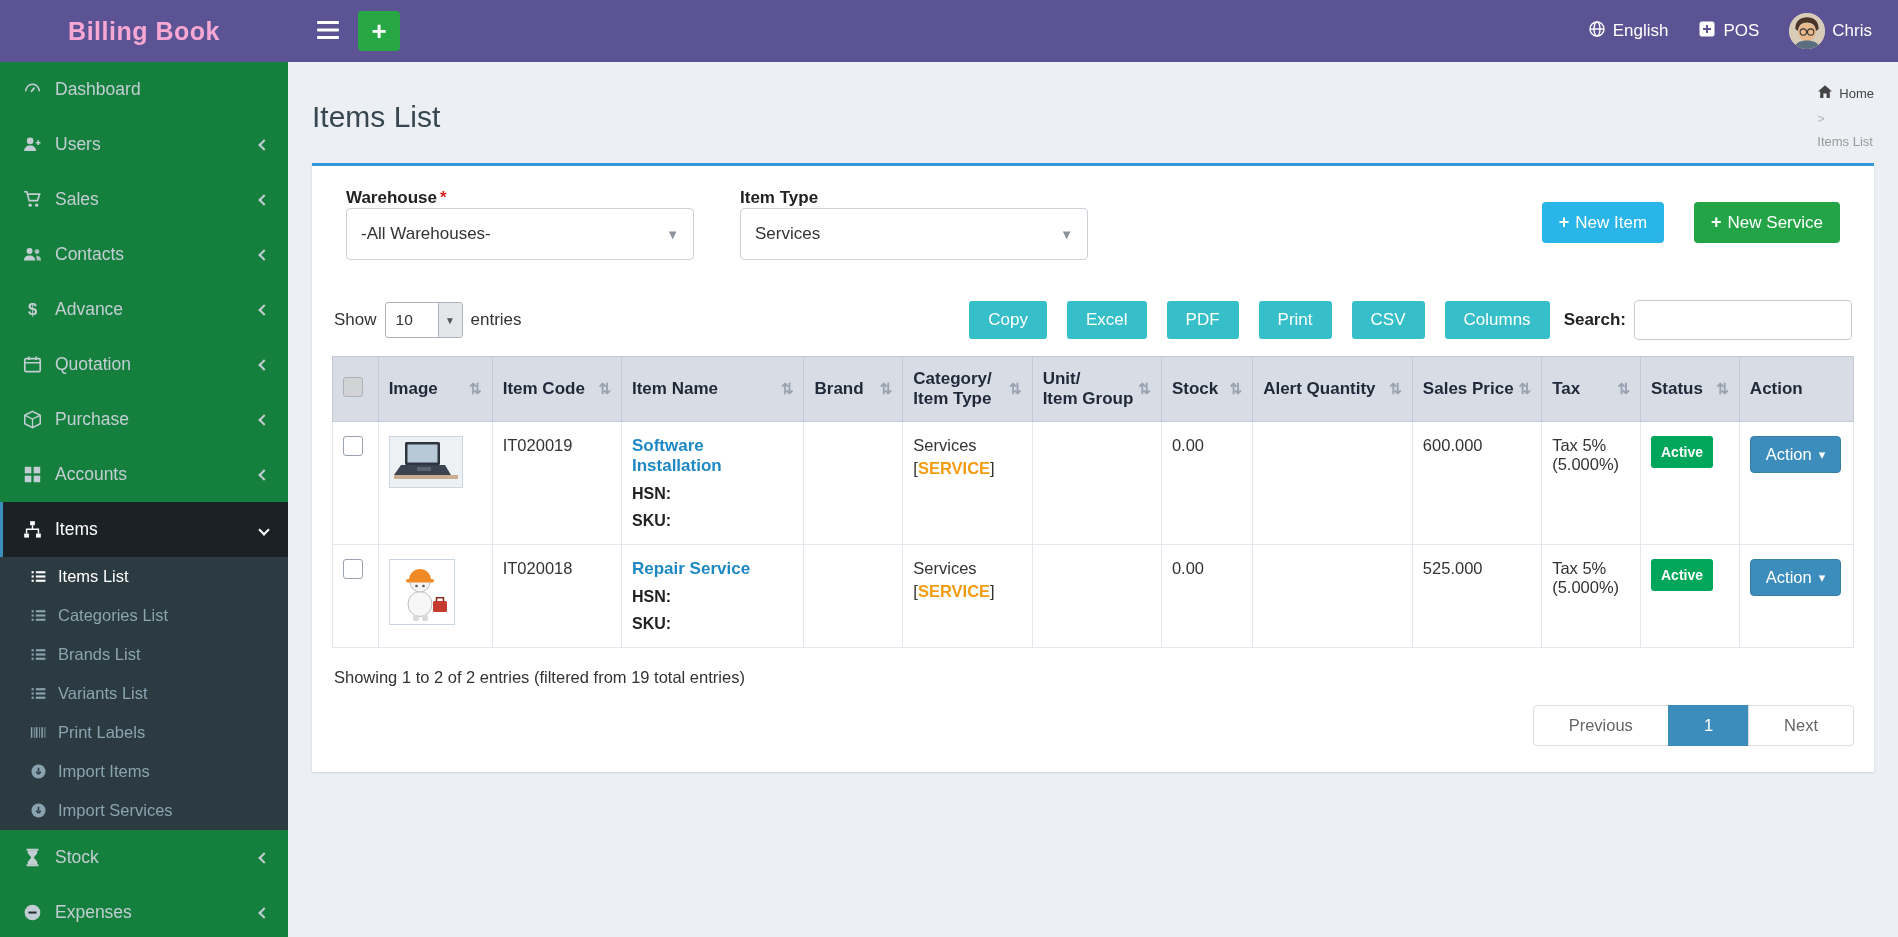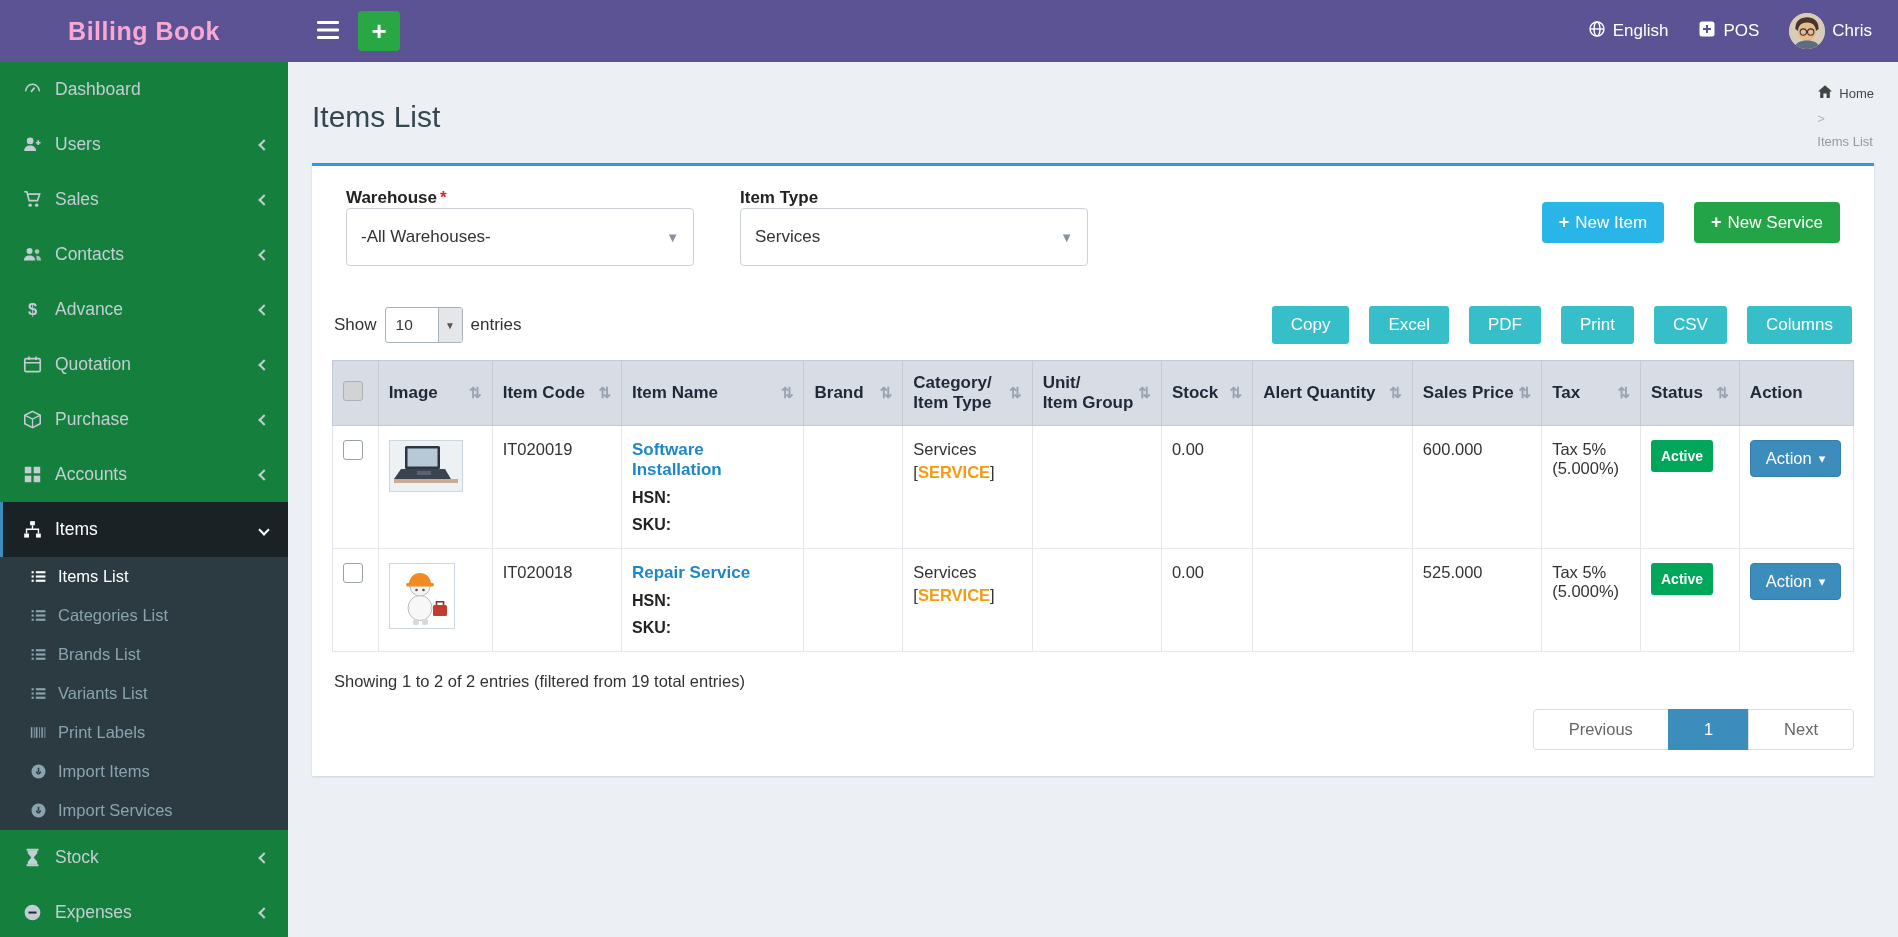--- a/index.html
+++ b/index.html
@@ -46,21 +46,21 @@
   .crumb-current { color:#999; }
   .crumb-home { display:flex; align-items:center; gap:6px; cursor:pointer; }
 
   .card { background:#fff; margin:0 24px 30px 24px; border-top:3px solid #3598db; box-shadow:0 1px 2px rgba(0,0,0,.12); padding:22px 20px 26px 20px; }
 
   
   .filters { display:flex; align-items:flex-start; padding:0 14px; }
   .f-group { display:flex; flex-direction:column; }
   .f-label { font-size:17px; font-weight:bold; color:#222; }
   .req { color:#dd2222; margin-left:3px; }
-  .selectbox { width:348px; height:58px; border:1px solid #ccd2d8; border-radius:4px; background:#fff; display:flex; align-items:center; padding:0 14px; font-size:17px; color:#333; cursor:pointer; }
+  .selectbox { width:348px; height:52px; border:1px solid #ccd2d8; border-radius:4px; background:#fff; display:flex; align-items:center; padding:0 14px; font-size:17px; color:#333; cursor:pointer; }
   .selectbox .glyph { margin-left:auto; color:#8a939c; font-size:13px; }
   .f-gap { width:46px; flex:none; }
   .f-actions { margin-left:auto; display:flex; gap:30px; padding-top:14px; }
   .btn { border:none; border-radius:4px; color:#fff; font-size:17px; cursor:pointer; font-family:inherit; display:inline-flex; align-items:center; gap:6px; }
   .btn .plus { font-weight:bold; font-size:18px; }
   .btn-newitem { background:#29b5e8; padding:10px 17px; }
   .btn-newservice { background:#23a547; padding:10px 17px; }
 
   
   .controls { display:flex; align-items:center; margin-top:40px; padding:0 2px; }
@@ -419,20 +419,24 @@
         </span>
         <span class="entries-label">entries</span>
 
         <div class="export-group">
           <button class="btn-export">Copy</button>
           <button class="btn-export">Excel</button>
           <button class="btn-export">PDF</button>
           <button class="btn-export">Print</button>
           <button class="btn-export">CSV</button>
           <button class="btn-export">Columns</button>
+        </div>
+        <div class="search-wrap">
+          <span class="search-label">Search:</span>
+          <input class="search-input" type="text" value="" style="">
         </div>
       </div>
 
       <table>
         <colgroup>
           <col style="width:3%">
             <col style="width:7.5%">
             <col style="width:8.5%">
             <col style="width:12%">
             <col style="width:6.5%">

